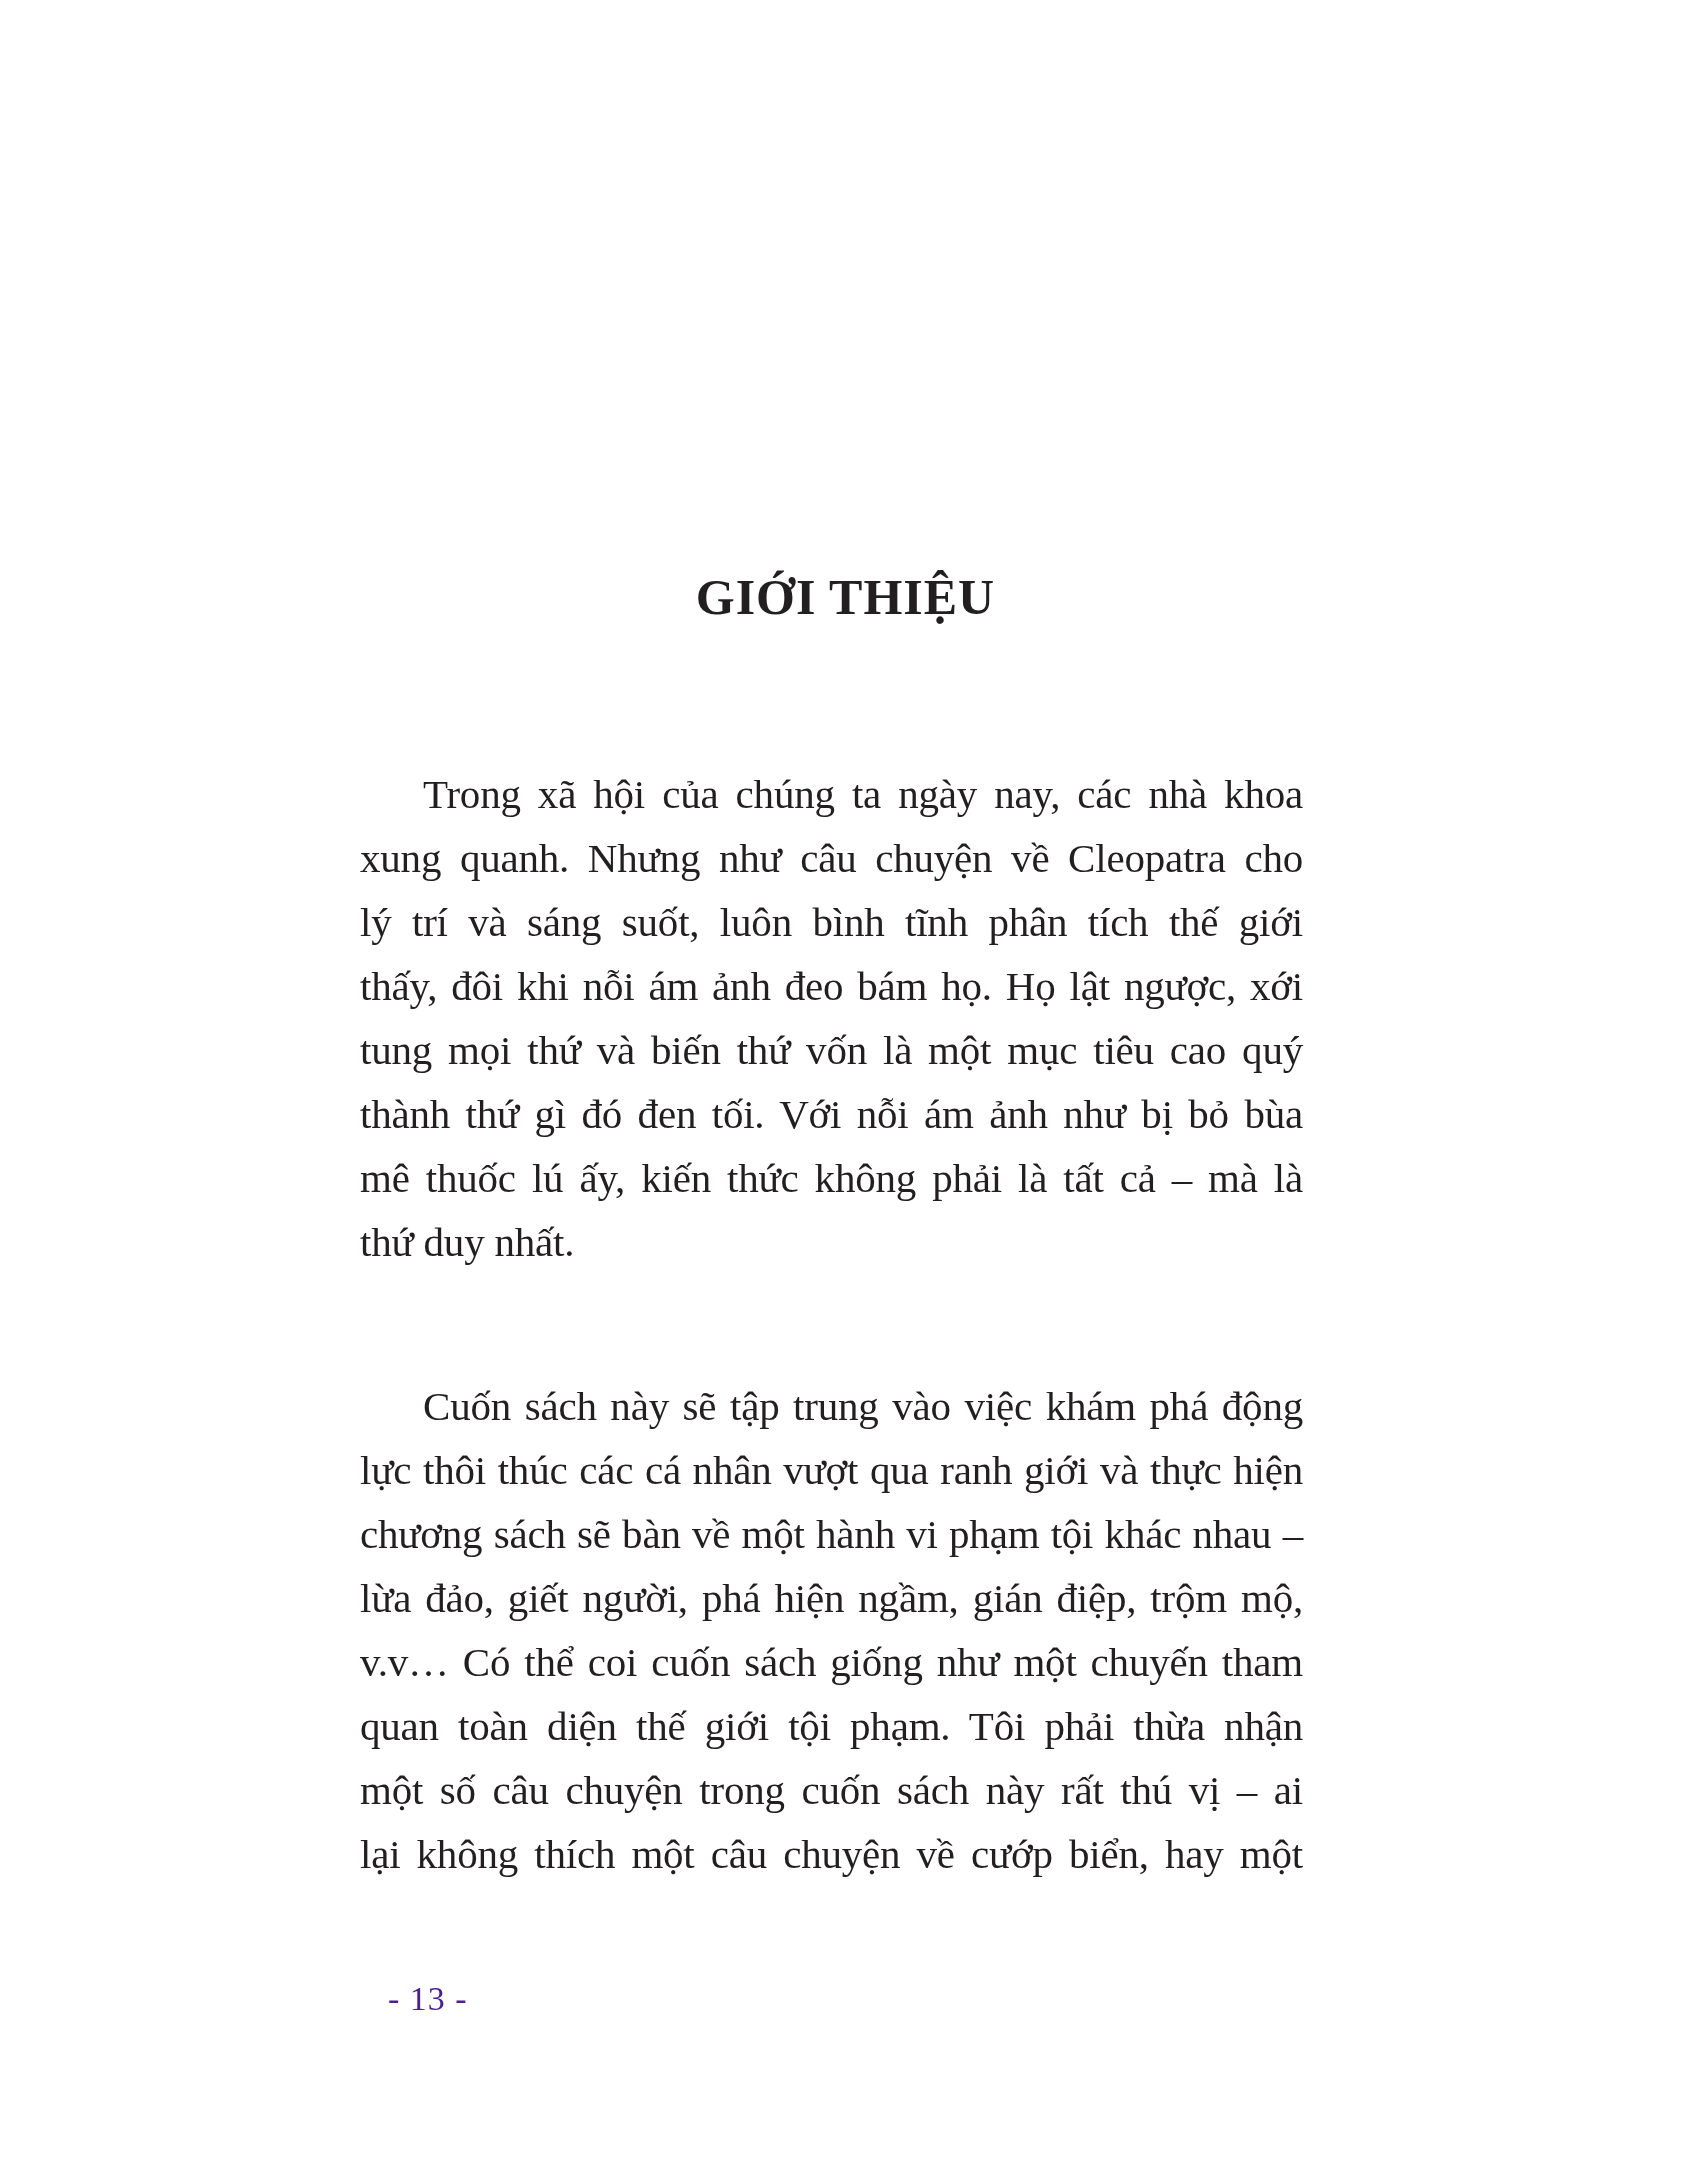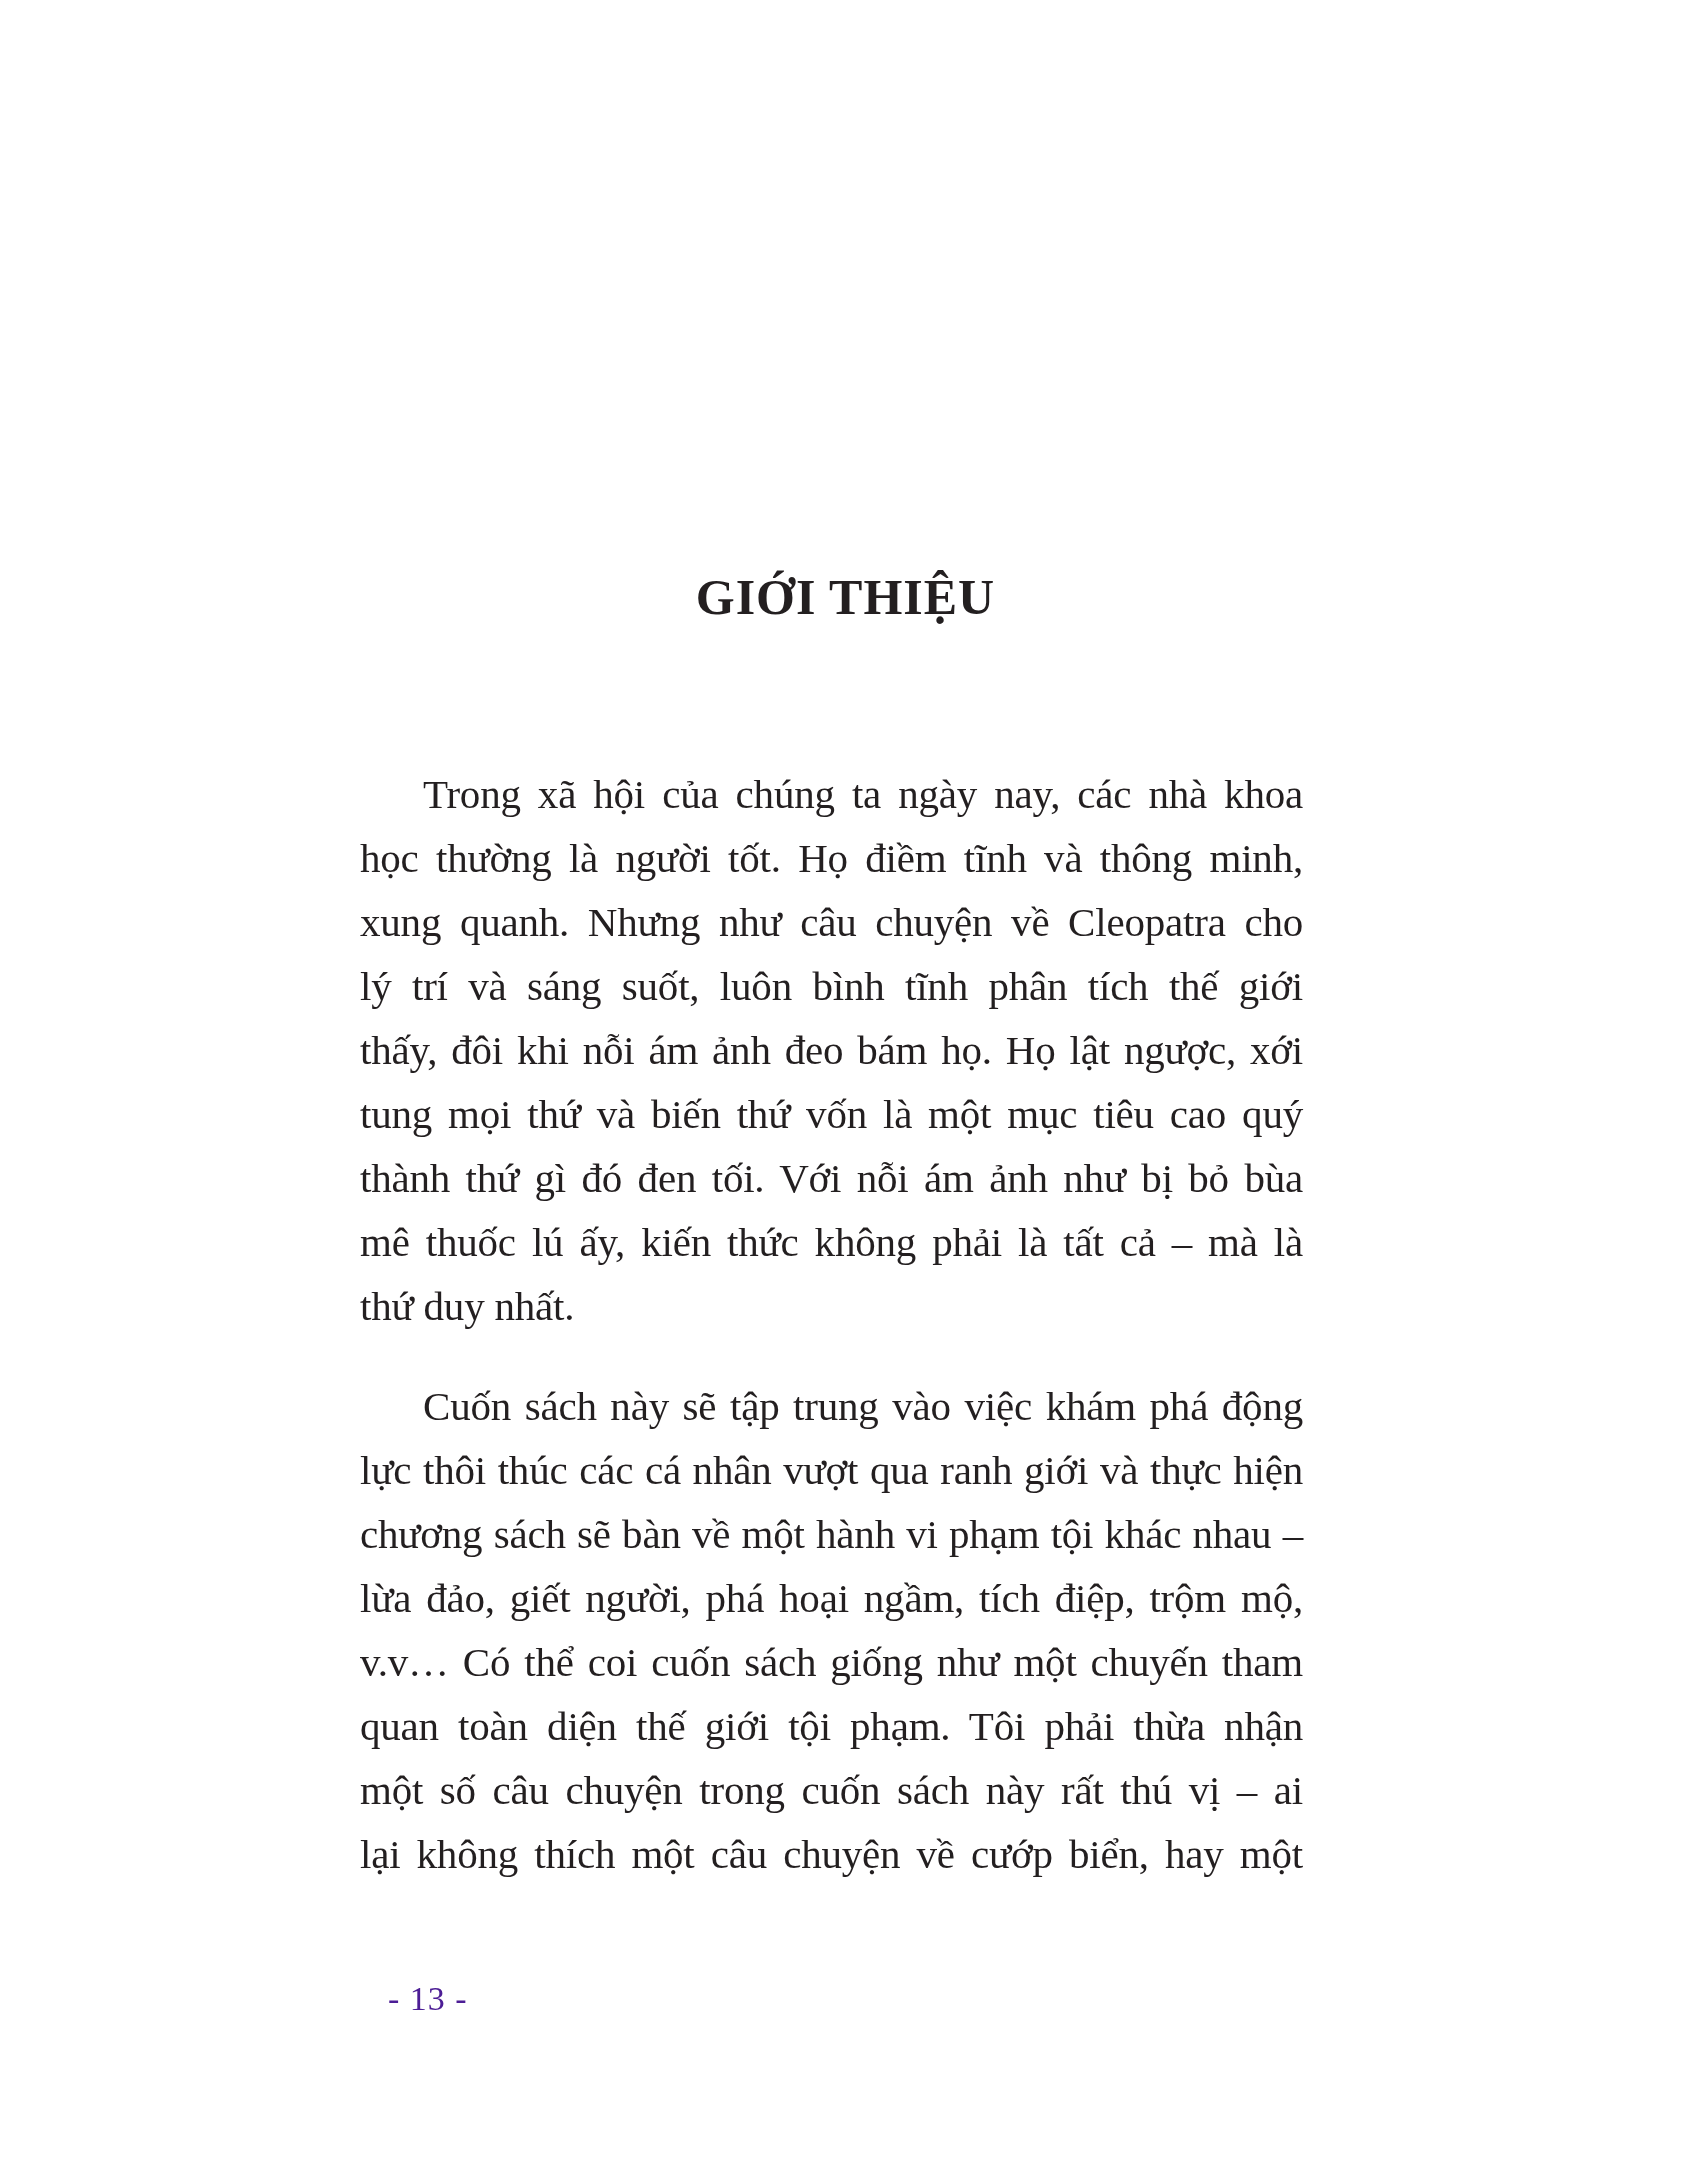--- a/index.html
+++ b/index.html
@@ -64,35 +64,34 @@
 </style>
 </head>
 <body>
 
 <div class="page">
 
   <div class="chapter-title">GIỚI THIỆU</div>
 
   <div class="body-text para-1">
     <div class="text-line indent">Trong xã hội của chúng ta ngày nay, các nhà khoa</div>
-    <div class="text-line">học thường là người tốt. Họ điềm tĩnh và thông minh,</div>
     <div class="text-line">xung quanh. Nhưng như câu chuyện về Cleopatra cho</div>
     <div class="text-line">lý trí và sáng suốt, luôn bình tĩnh phân tích thế giới</div>
     <div class="text-line">thấy, đôi khi nỗi ám ảnh đeo bám họ. Họ lật ngược, xới</div>
     <div class="text-line">tung mọi thứ và biến thứ vốn là một mục tiêu cao quý</div>
     <div class="text-line">thành thứ gì đó đen tối. Với nỗi ám ảnh như bị bỏ bùa</div>
     <div class="text-line">mê thuốc lú ấy, kiến thức không phải là tất cả – mà là</div>
     <div class="text-line para-end">thứ duy nhất.</div>
   </div>
 
   <div class="body-text para-2">
     <div class="text-line indent">Cuốn sách này sẽ tập trung vào việc khám phá động</div>
     <div class="text-line">lực thôi thúc các cá nhân vượt qua ranh giới và thực hiện</div>
     <div class="text-line">chương sách sẽ bàn về một hành vi phạm tội khác nhau –</div>
-    <div class="text-line">lừa đảo, giết người, phá hoại ngầm, tích điệp, trộm mộ,</div>
+    <div class="text-line">lừa đảo, giết người, phá hiện ngầm, gián điệp, trộm mộ,</div>
     <div class="text-line">v.v… Có thể coi cuốn sách giống như một chuyến tham</div>
     <div class="text-line">quan toàn diện thế giới tội phạm. Tôi phải thừa nhận</div>
     <div class="text-line">một số câu chuyện trong cuốn sách này rất thú vị – ai</div>
     <div class="text-line">lại không thích một câu chuyện về cướp biển, hay một</div>
   </div>
 
   <div class="page-number">- 13 -</div>
 
 </div>
 

